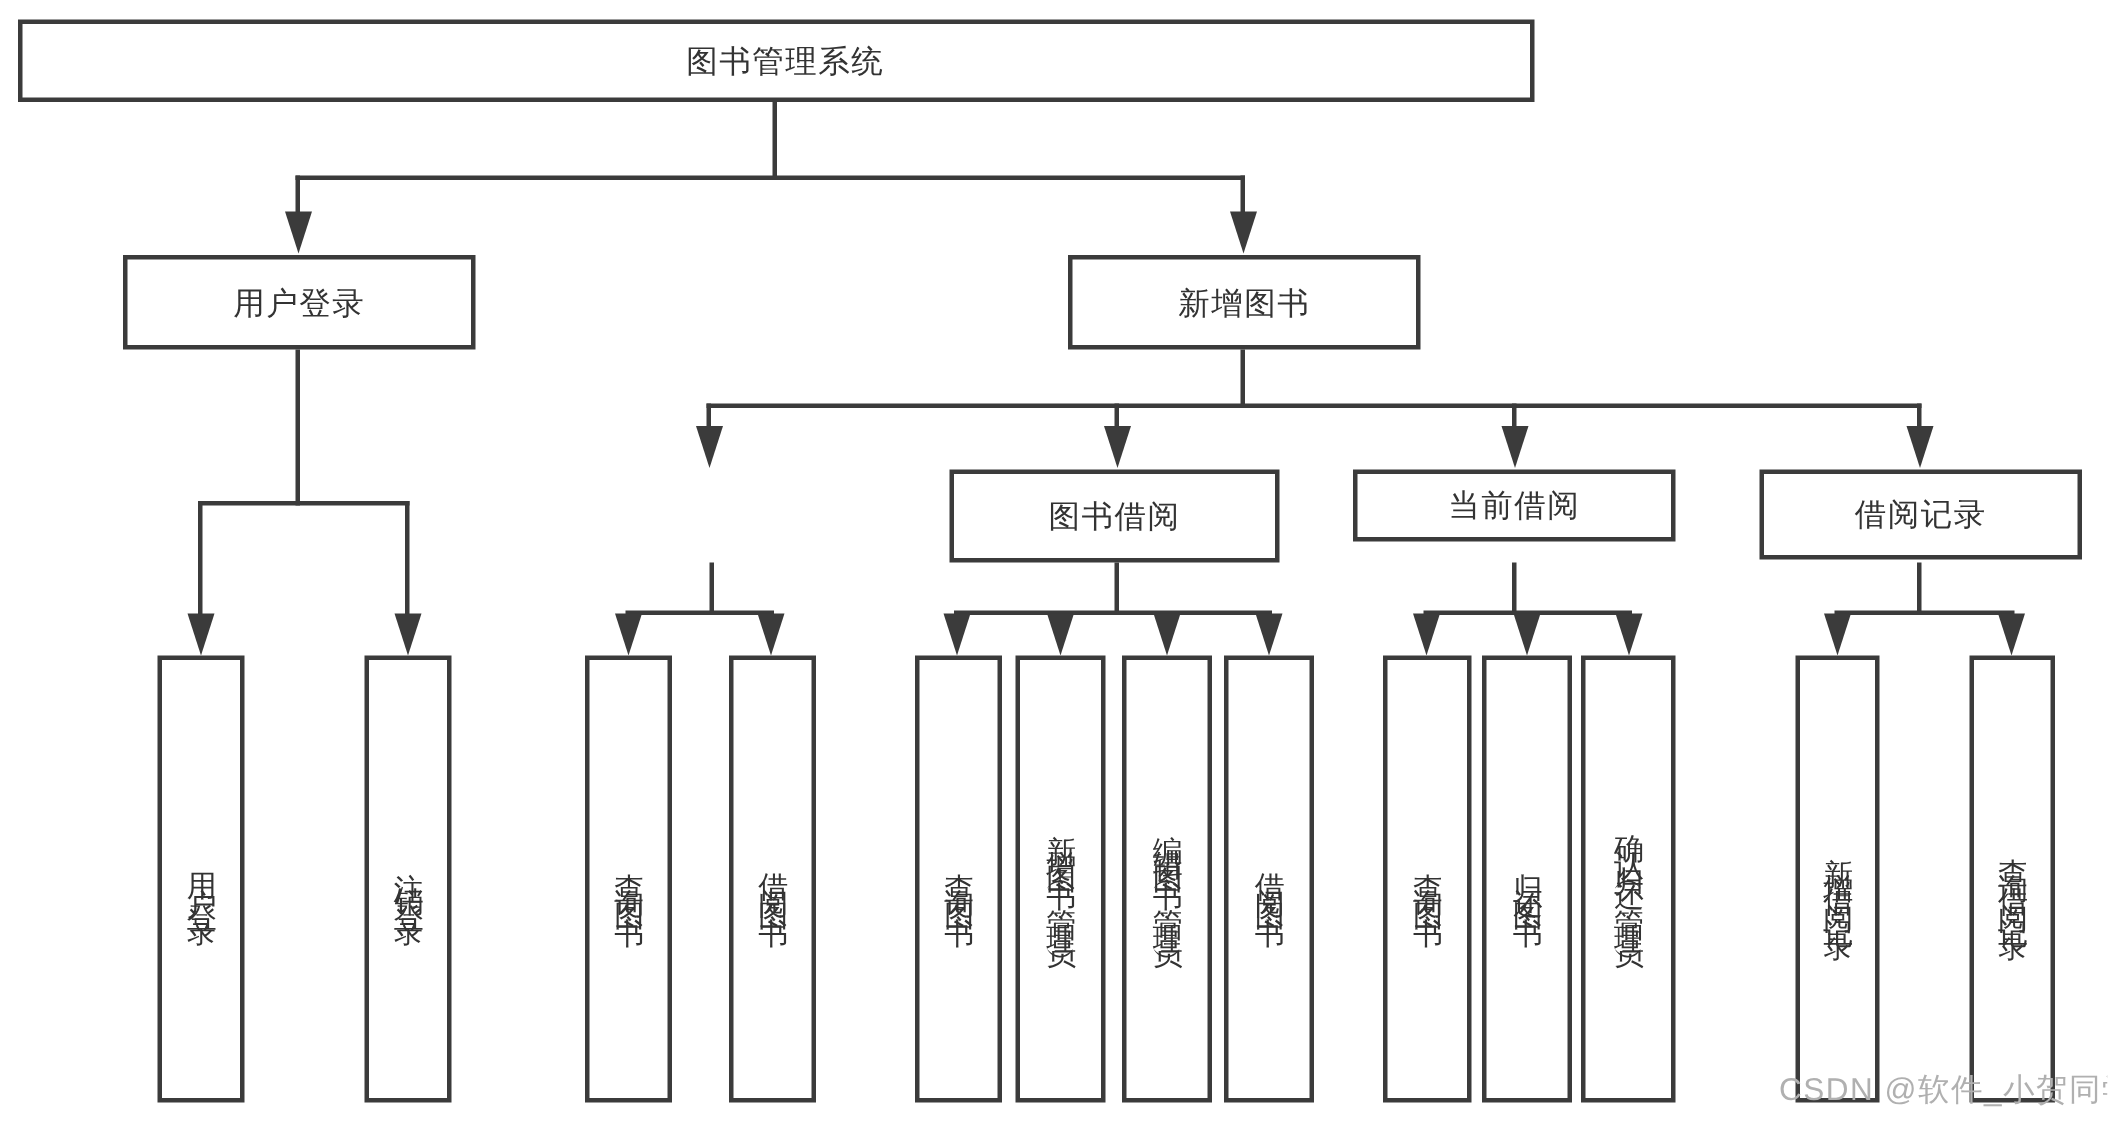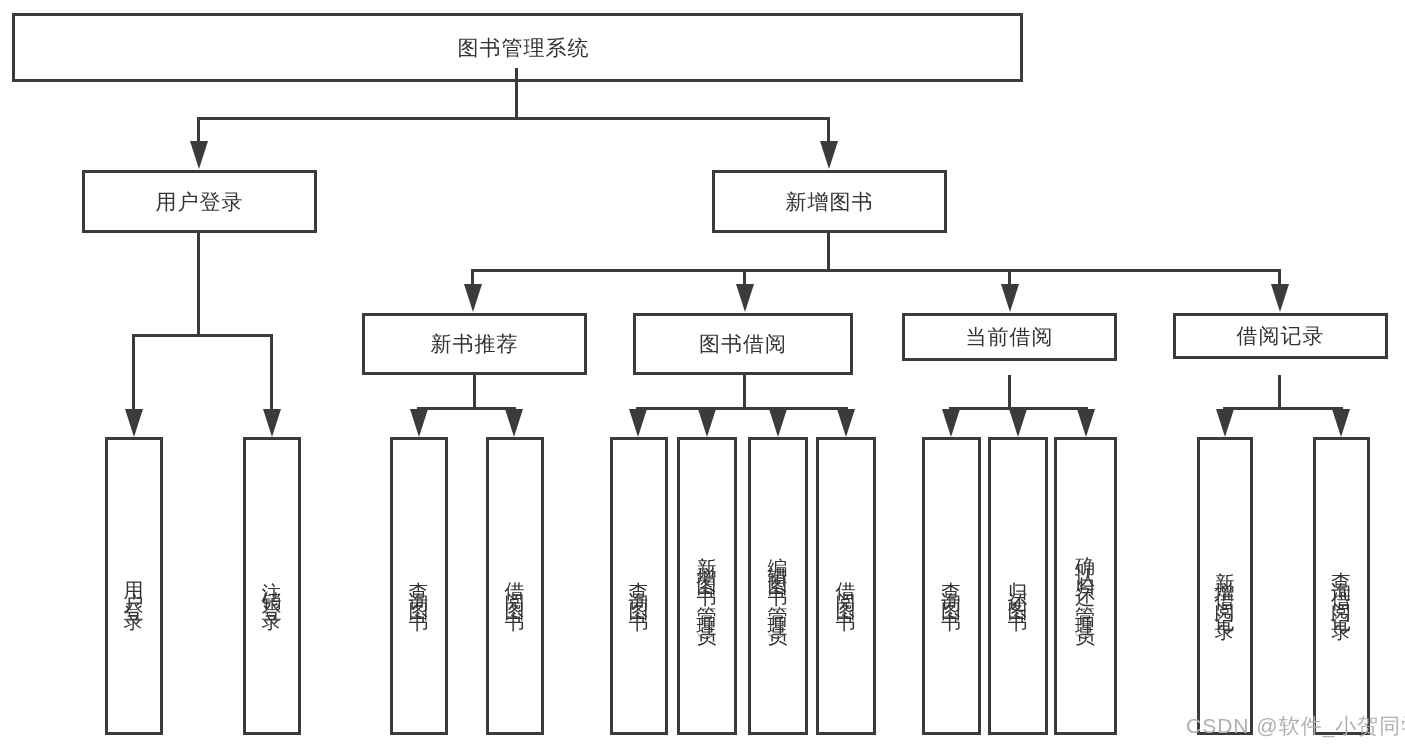--- a/index.html
+++ b/index.html
@@ -27,21 +27,21 @@
   .watermark{
     position:absolute;left:1186px;top:712px;z-index:5;
     font-size:21px;color:#b0b0b0;letter-spacing:1px;white-space:nowrap;
   }
 </style>
 </head>
 <body>
 
 <div id="canvas">
 
-  <div class="box" style="left:12px;top:13px;width:1011px;height:69px;padding-left:12px;">
+  <div class="box" style="left:12px;top:13px;width:1011px;height:55px;padding-left:12px;">
     <span class="hlabel">图书管理系统</span>
   </div>
 
   <div class="vline" style="left:515px;top:68px;height:52px;"></div>
   <div class="hline" style="left:197px;top:117px;width:633px;"></div>
   <div class="vline" style="left:197px;top:117px;height:27px;"></div>
   <div class="vline" style="left:827px;top:117px;height:27px;"></div>
   <div class="arr" style="left:190px;top:141px;"></div>
   <div class="arr" style="left:820px;top:141px;"></div>
 
@@ -63,30 +63,27 @@
   <div class="hline" style="left:471px;top:269px;width:810px;"></div>
   <div class="vline" style="left:471px;top:269px;height:19px;"></div>
   <div class="vline" style="left:743px;top:269px;height:19px;"></div>
   <div class="vline" style="left:1008px;top:269px;height:19px;"></div>
   <div class="vline" style="left:1278px;top:269px;height:19px;"></div>
   <div class="arr" style="left:464px;top:284px;"></div>
   <div class="arr" style="left:736px;top:284px;"></div>
   <div class="arr" style="left:1001px;top:284px;"></div>
   <div class="arr" style="left:1271px;top:284px;"></div>
 
-  <div class="box" style="left:362px;top:313px;width:225px;height:62px;">
-    <span class="hlabel">新书推荐</span>
-  </div>
   <div class="box" style="left:633px;top:313px;width:220px;height:62px;">
     <span class="hlabel">图书借阅</span>
   </div>
   <div class="box" style="left:902px;top:313px;width:215px;height:48px;">
     <span class="hlabel">当前借阅</span>
   </div>
-  <div class="box" style="left:1173px;top:313px;width:215px;height:46px;font-family:Liberation Mono, monospace;">
+  <div class="box" style="left:1173px;top:313px;width:215px;height:60px;font-family:Liberation Mono, monospace;">
     <span class="hlabel">借阅记录</span>
   </div>
 
   <div class="vline" style="left:473px;top:375px;height:35px;"></div>
   <div class="hline" style="left:417px;top:407px;width:99px;"></div>
   <div class="arr" style="left:410px;top:409px;"></div>
   <div class="arr" style="left:505px;top:409px;"></div>
 
   <div class="vline" style="left:743px;top:375px;height:35px;"></div>
   <div class="hline" style="left:636px;top:407px;width:212px;"></div>

